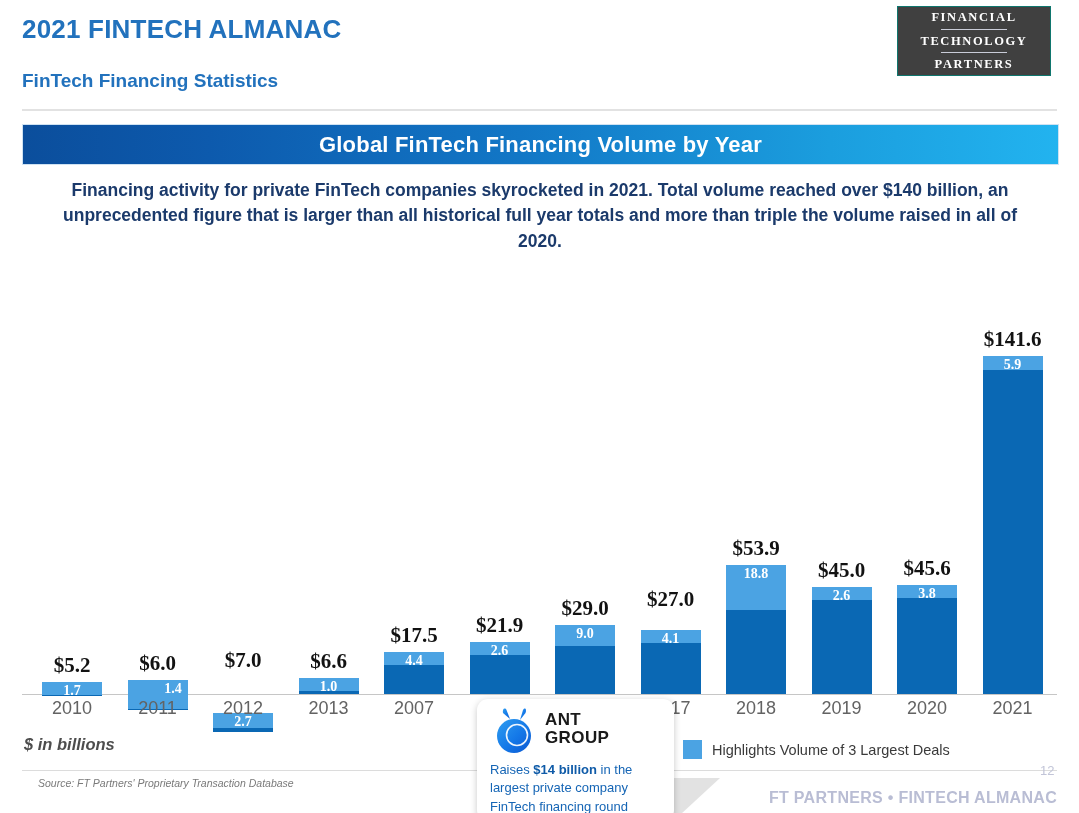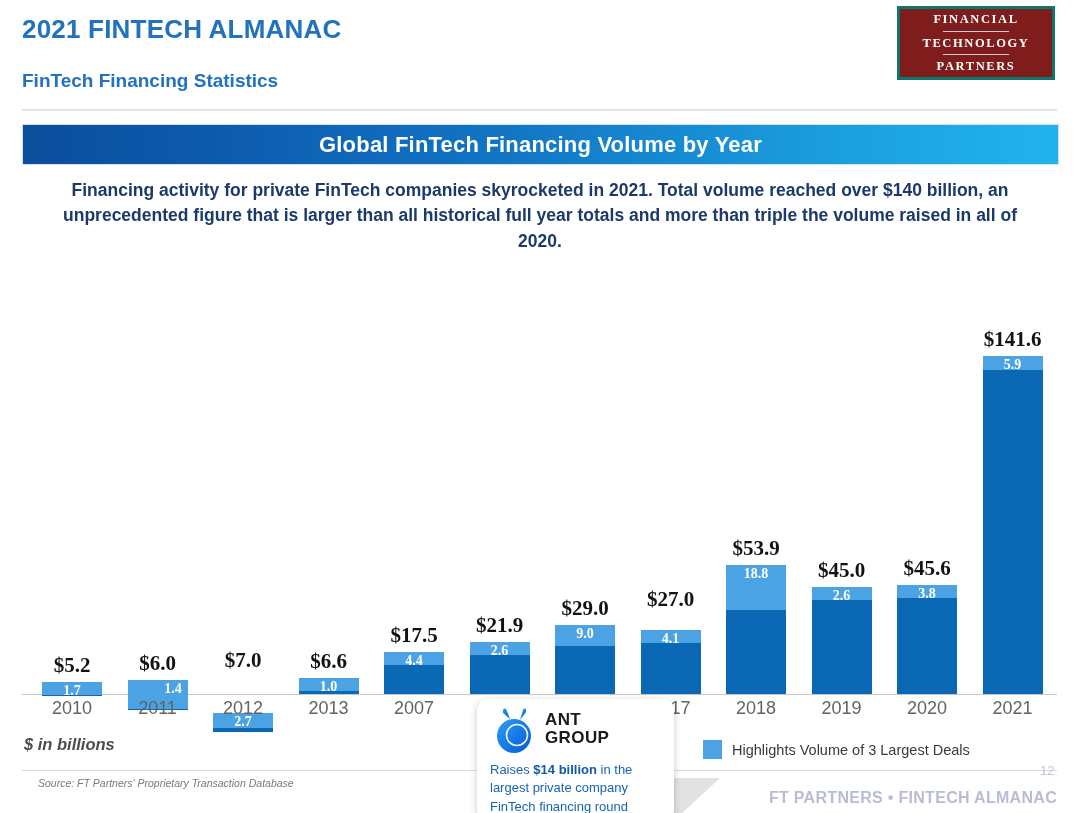--- a/index.html
+++ b/index.html
@@ -22,21 +22,21 @@
     font-size:19px;font-weight:bold;color:#2272bd;
   }
   #header-rule{
     position:absolute;left:22px;top:109px;width:1035px;height:2px;
     background:#e2e2e2;
   }
 
   
   #logo{
     position:absolute;left:897px;top:6px;width:152px;height:68px;
-    background:#7f1d1d;border:3px solid #0f766e;
+    background:#404040;border:1px solid #0f766e;
     display:flex;flex-direction:column;align-items:center;justify-content:center;
   }
   .logo-line{
     color:#ffffff;font-family:"Liberation Serif", serif;
     font-size:12.5px;font-weight:bold;letter-spacing:1.6px;
     line-height:1.35;
   }
   .logo-div{width:66px;height:1px;background:#c9ccd8;margin:3px 0;}
 
   
@@ -105,21 +105,21 @@
     font-size:13px;color:#1565b5;line-height:1.42;
   }
   #callout-text b{color:#0f5ba8;}
 
   
   #units{
     position:absolute;left:24px;top:735px;
     font-size:16.5px;font-weight:bold;font-style:italic;color:#4d4d4d;
   }
   #legend{
-    position:absolute;left:703px;top:740px;display:flex;align-items:center;gap:10px;text-align:right;
+    position:absolute;left:683px;top:740px;display:flex;align-items:center;gap:10px;text-align:right;
   }
   #legend-swatch{width:19px;height:19px;background:#4ba3e3;}
   #legend-label{font-size:14.5px;color:#3a3a3a;}
   #footer-rule{
     position:absolute;left:22px;top:770px;width:1035px;height:1px;background:#dcdcdc;
   }
   #source{
     position:absolute;left:38px;top:777px;
     font-size:10.5px;font-style:italic;color:#7a7a7a;
   }

